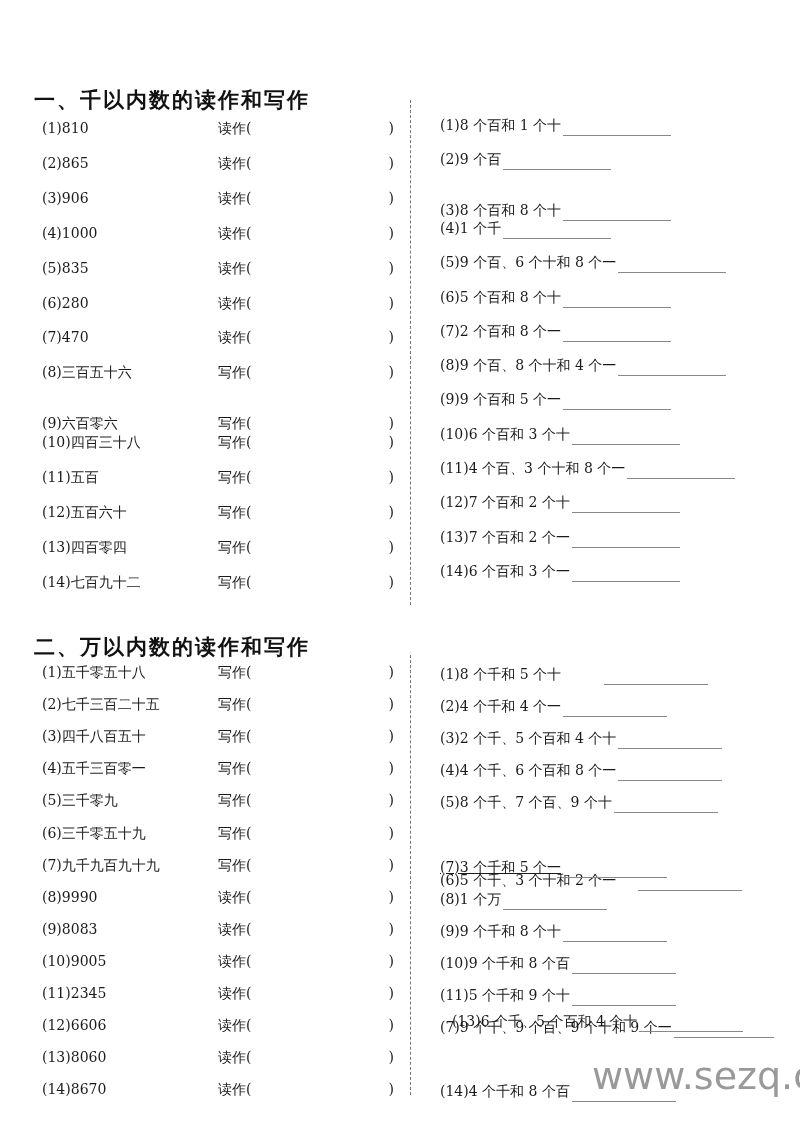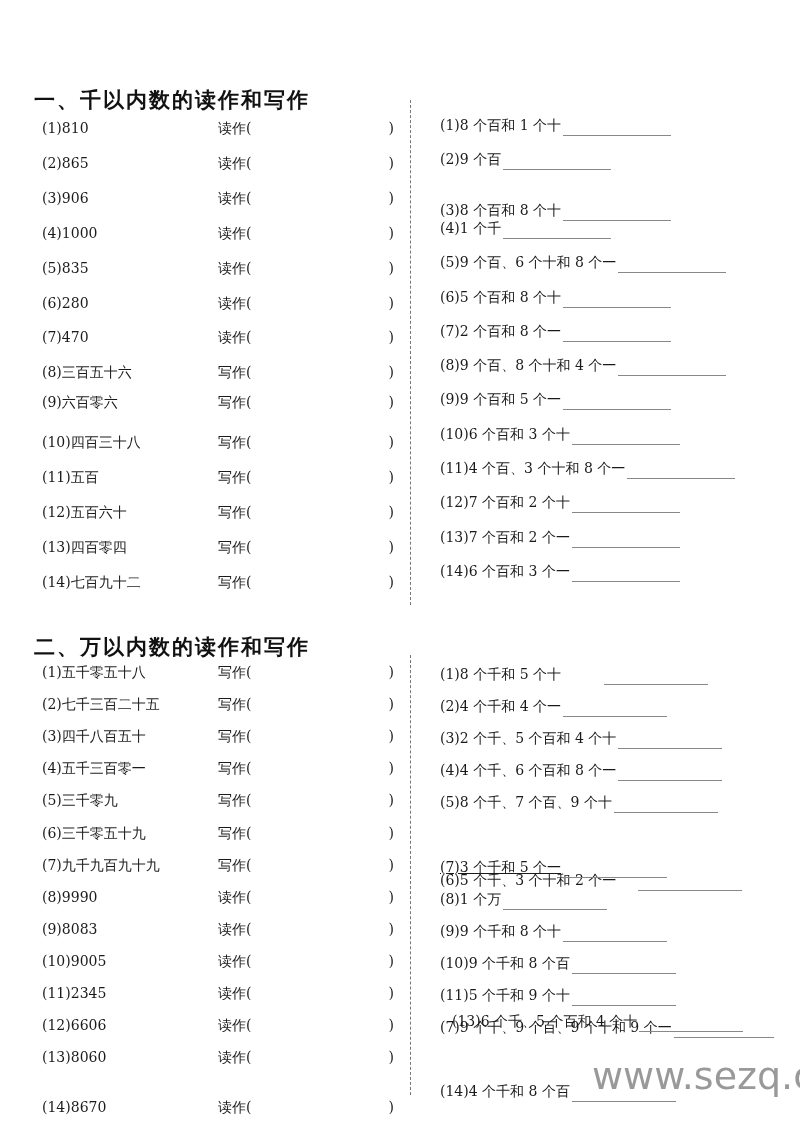--- a/index.html
+++ b/index.html
@@ -82,21 +82,21 @@
       <div class="left-item" style="top: 326.4px;">
         <span class="num">(7)470</span>
         <span class="label">读作(</span>
         <span class="close">)</span>
       </div>
       <div class="left-item" style="top: 361.3px;">
         <span class="num">(8)三百五十六</span>
         <span class="label">写作(</span>
         <span class="close">)</span>
       </div>
-      <div class="left-item" style="top: 391px;">
+      <div class="left-item" style="top: 412px;">
         <span class="num">(9)六百零六</span>
         <span class="label">写作(</span>
         <span class="close">)</span>
       </div>
       <div class="left-item" style="top: 431.1px;">
         <span class="num">(10)四百三十八</span>
         <span class="label">写作(</span>
         <span class="close">)</span>
       </div>
       <div class="left-item" style="top: 466px;">
@@ -241,21 +241,21 @@
       <div class="left-item" style="top: 1014.1px;">
         <span class="num">(12)6606</span>
         <span class="label">读作(</span>
         <span class="close">)</span>
       </div>
       <div class="left-item" style="top: 1046.2px;">
         <span class="num">(13)8060</span>
         <span class="label">读作(</span>
         <span class="close">)</span>
       </div>
-      <div class="left-item" style="top: 1078.3px; margin-top: 18px;">
+      <div class="left-item" style="top: 1078.3px;">
         <span class="num">(14)8670</span>
         <span class="label">读作(</span>
         <span class="close">)</span>
       </div>
     </div>
   <div id="s2-right">
       <div class="right-item" style="top: 663px; gap: 41px;">
         <span>(1)8 个千和 5 个十</span>
         <span class="blank" style="width:104px"></span>
       </div>

